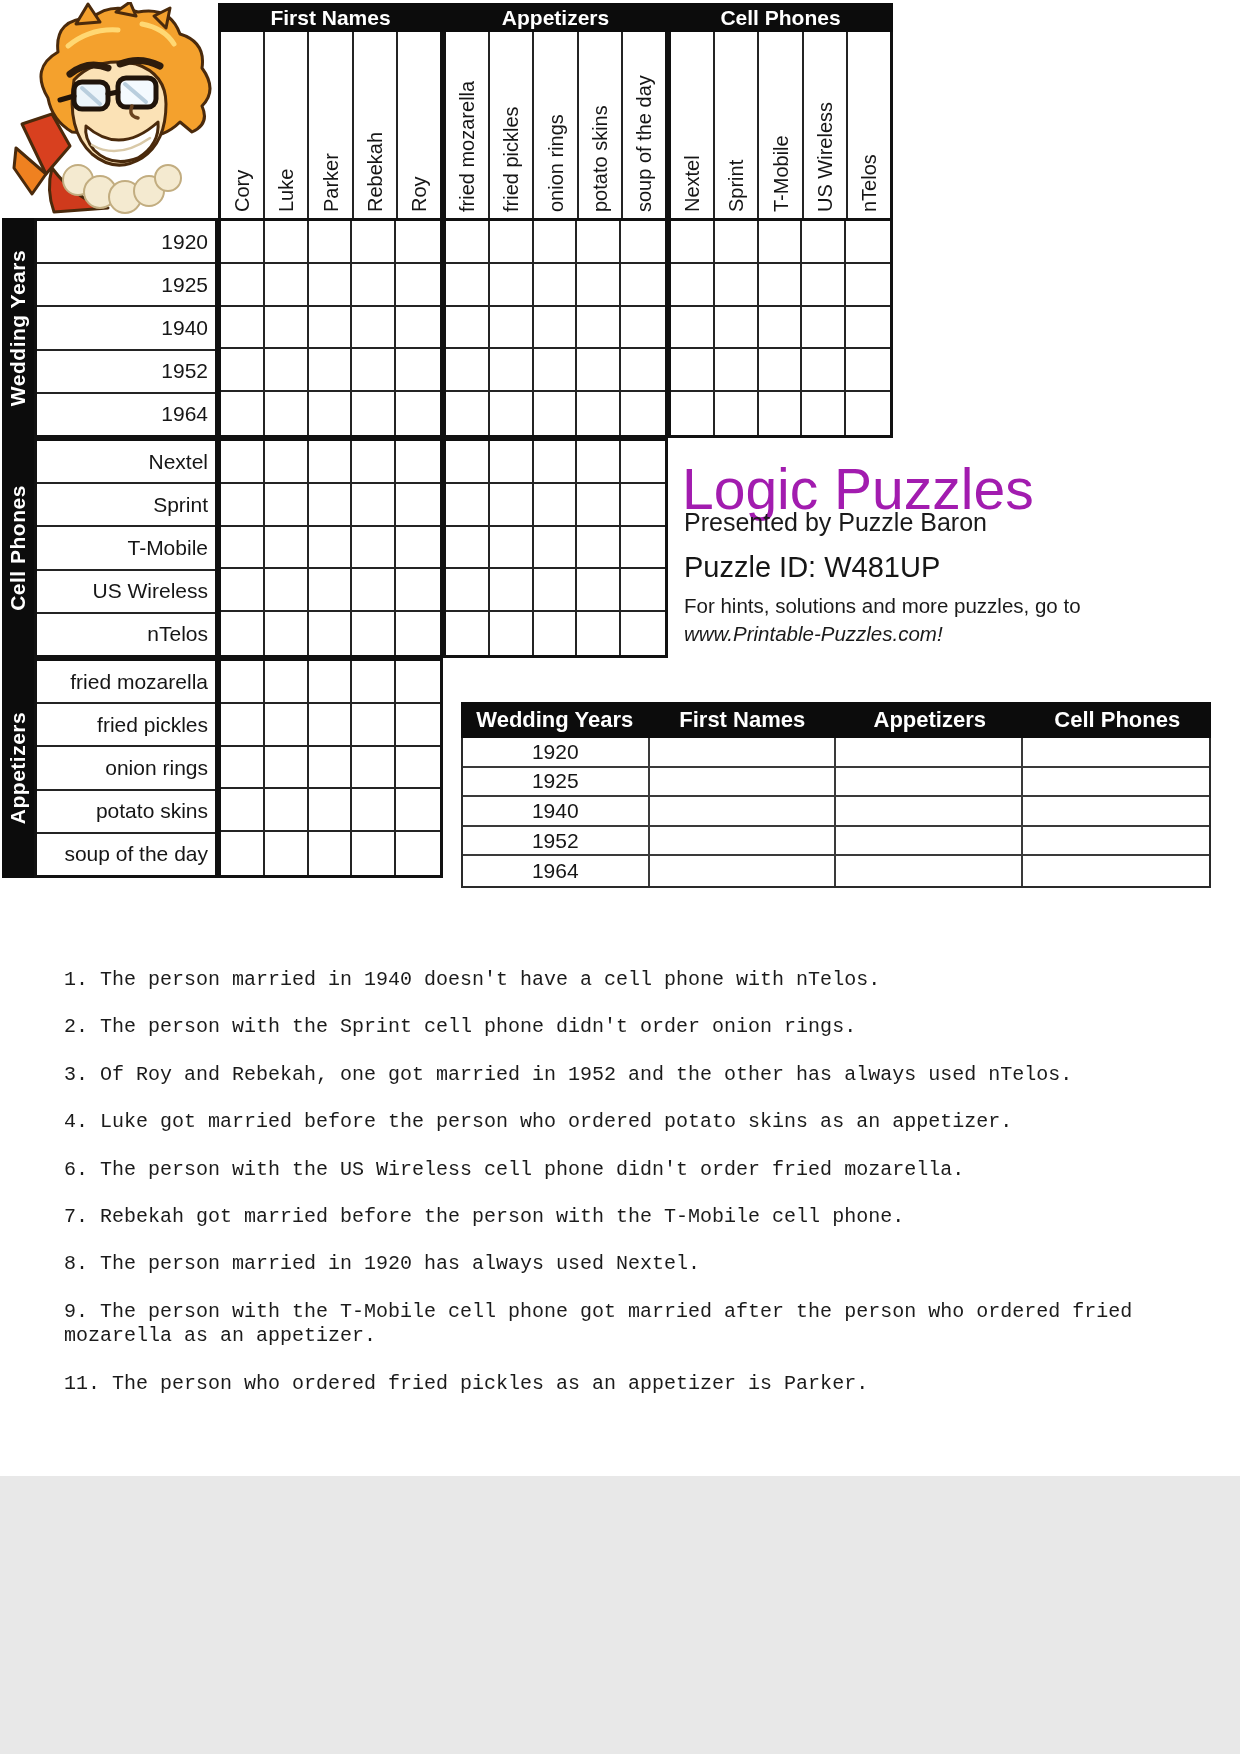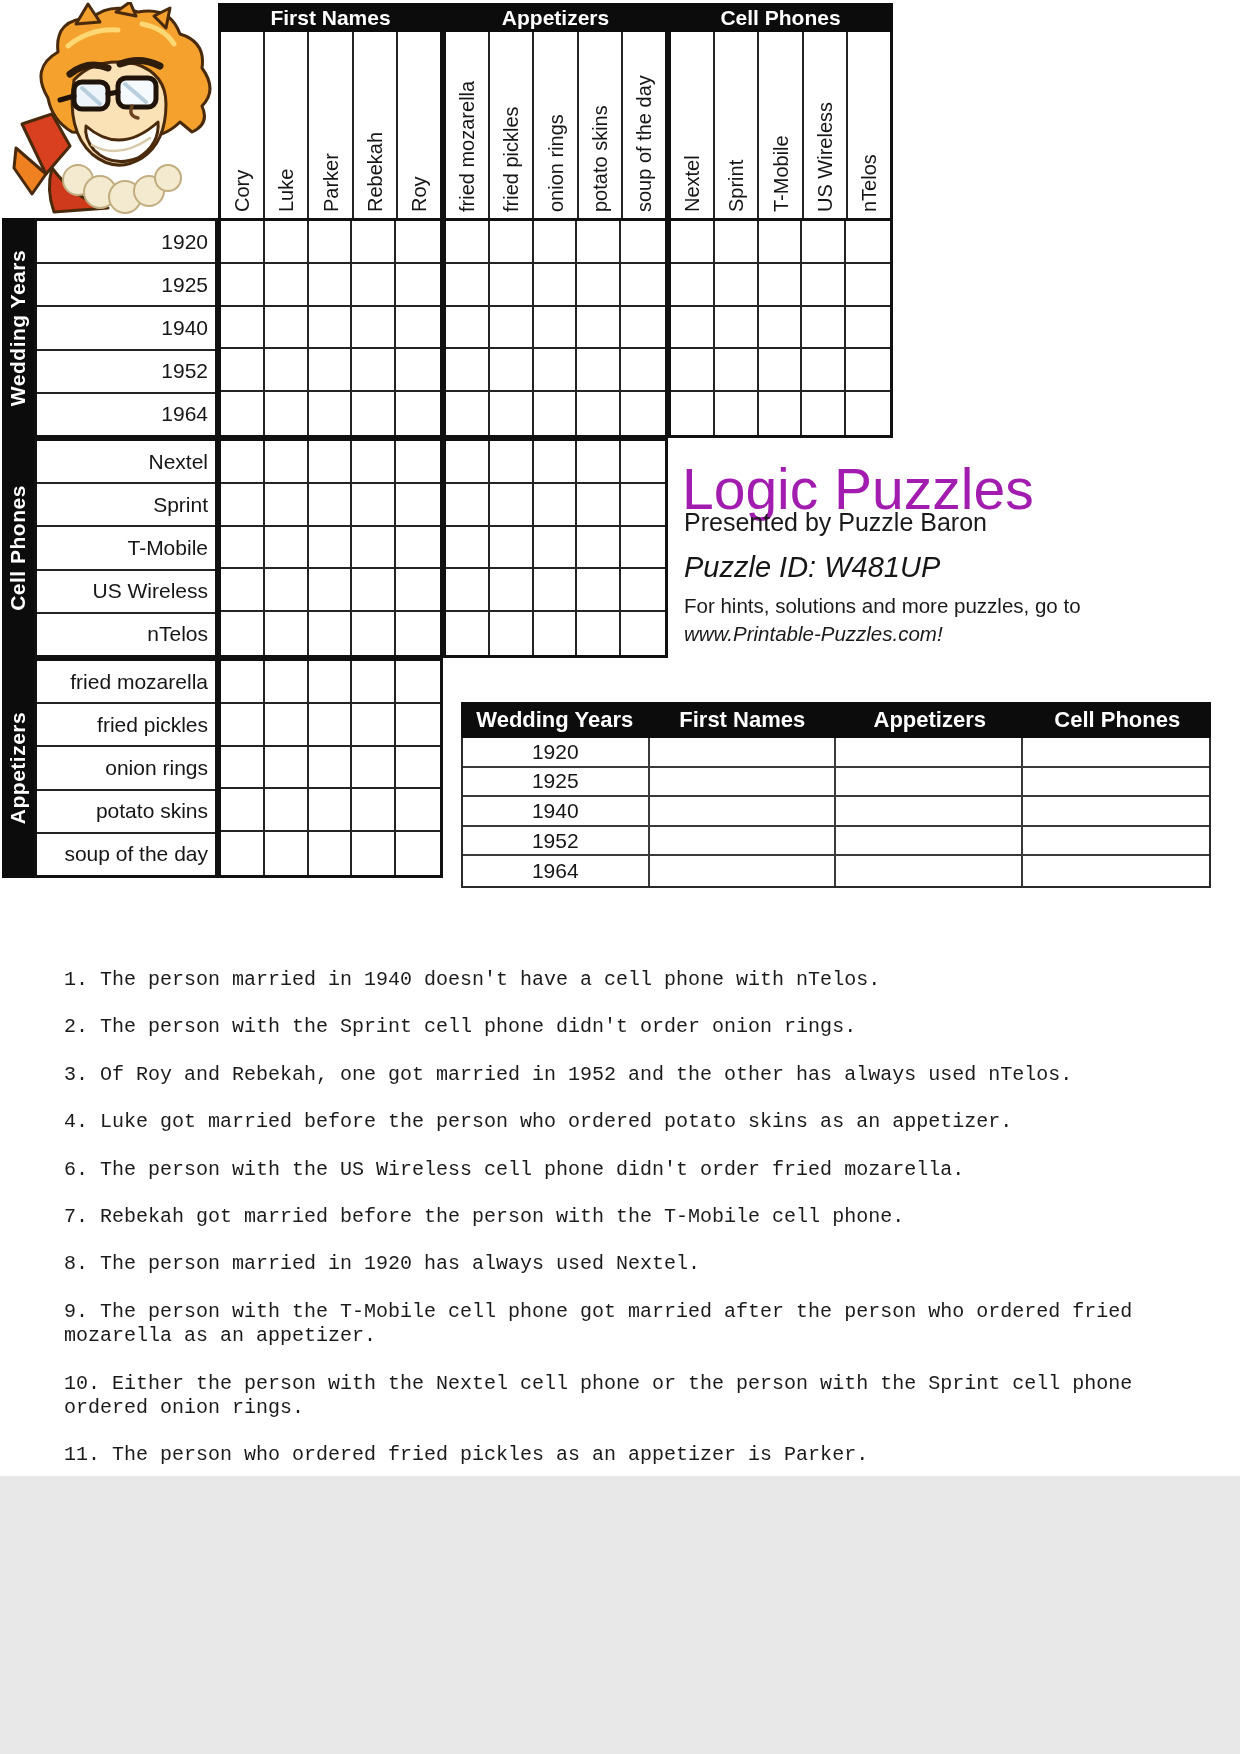--- a/index.html
+++ b/index.html
@@ -35,21 +35,21 @@
   
   .gsec{position:absolute;width:225px;height:220px;box-sizing:border-box;border:3px solid #111;
         background:#fff;display:grid;grid-template-columns:repeat(5,1fr);grid-template-rows:repeat(5,1fr);z-index:2;}
   .gcell{border-right:2px solid #242424;border-bottom:2px solid #242424;box-sizing:border-box;}
   .gcell:nth-child(5n){border-right:none;}
   .gcell:nth-child(n+21){border-bottom:none;}
 
   
   .title{position:absolute;left:682px;top:456px;font-size:57px;color:#a21caf;z-index:2;}
   .subtitle{position:absolute;left:684px;top:508px;font-size:25px;color:#1a1a1a;z-index:2;}
-  .pid{position:absolute;left:684px;top:551px;font-size:29px;color:#161616;z-index:2;font-style:italic;}
+  .pid{position:absolute;left:684px;top:551px;font-size:29px;color:#161616;z-index:2;}
   .hint{position:absolute;left:684px;font-size:20.5px;color:#1a1a1a;z-index:2;}
 
   
   .athead{position:absolute;left:461px;top:702px;width:750px;height:36px;background:#0c0c0c;z-index:2;}
   .athlabel{position:absolute;top:0;height:36px;line-height:36px;width:187.5px;text-align:center;
             color:#fff;font-weight:700;font-size:22px;}
   .atbody{position:absolute;left:461px;top:738px;width:750px;height:150px;box-sizing:border-box;
           border:2px solid #2a2a2a;border-top:none;background:#fff;display:grid;
           grid-template-columns:repeat(4,1fr);grid-template-rows:repeat(5,1fr);z-index:2;}
   .atcell{border-right:2px solid #3a3a3a;border-bottom:2px solid #3a3a3a;box-sizing:border-box;
@@ -144,21 +144,20 @@
 
   <div class="clues" id="clues">
       <div class="clue">1. The person married in 1940 doesn't have a cell phone with nTelos.</div>
       <div class="clue">2. The person with the Sprint cell phone didn't order onion rings.</div>
       <div class="clue">3. Of Roy and Rebekah, one got married in 1952 and the other has always used nTelos.</div>
       <div class="clue">4. Luke got married before the person who ordered potato skins as an appetizer.</div>
       <div class="clue">6. The person with the US Wireless cell phone didn't order fried mozarella.</div>
       <div class="clue">7. Rebekah got married before the person with the T-Mobile cell phone.</div>
       <div class="clue">8. The person married in 1920 has always used Nextel.</div>
       <div class="clue">9. The person with the T-Mobile cell phone got married after the person who ordered fried mozarella as an appetizer.</div>
-      <div class="clue">10. Either the person with the Nextel cell phone or the person with the Sprint cell phone ordered onion rings.</div>
       <div class="clue">11. The person who ordered fried pickles as an appetizer is Parker.</div>
     </div>
 
   <div class="watermark" style="color: rgb(255, 238, 77);">Gembloong.com</div>
 <div class="clsec" style="left: 218px;">
       <div class="clcell">
         <span class="vlabel">Cory</span>
       </div>
       <div class="clcell">
         <span class="vlabel">Luke</span>

